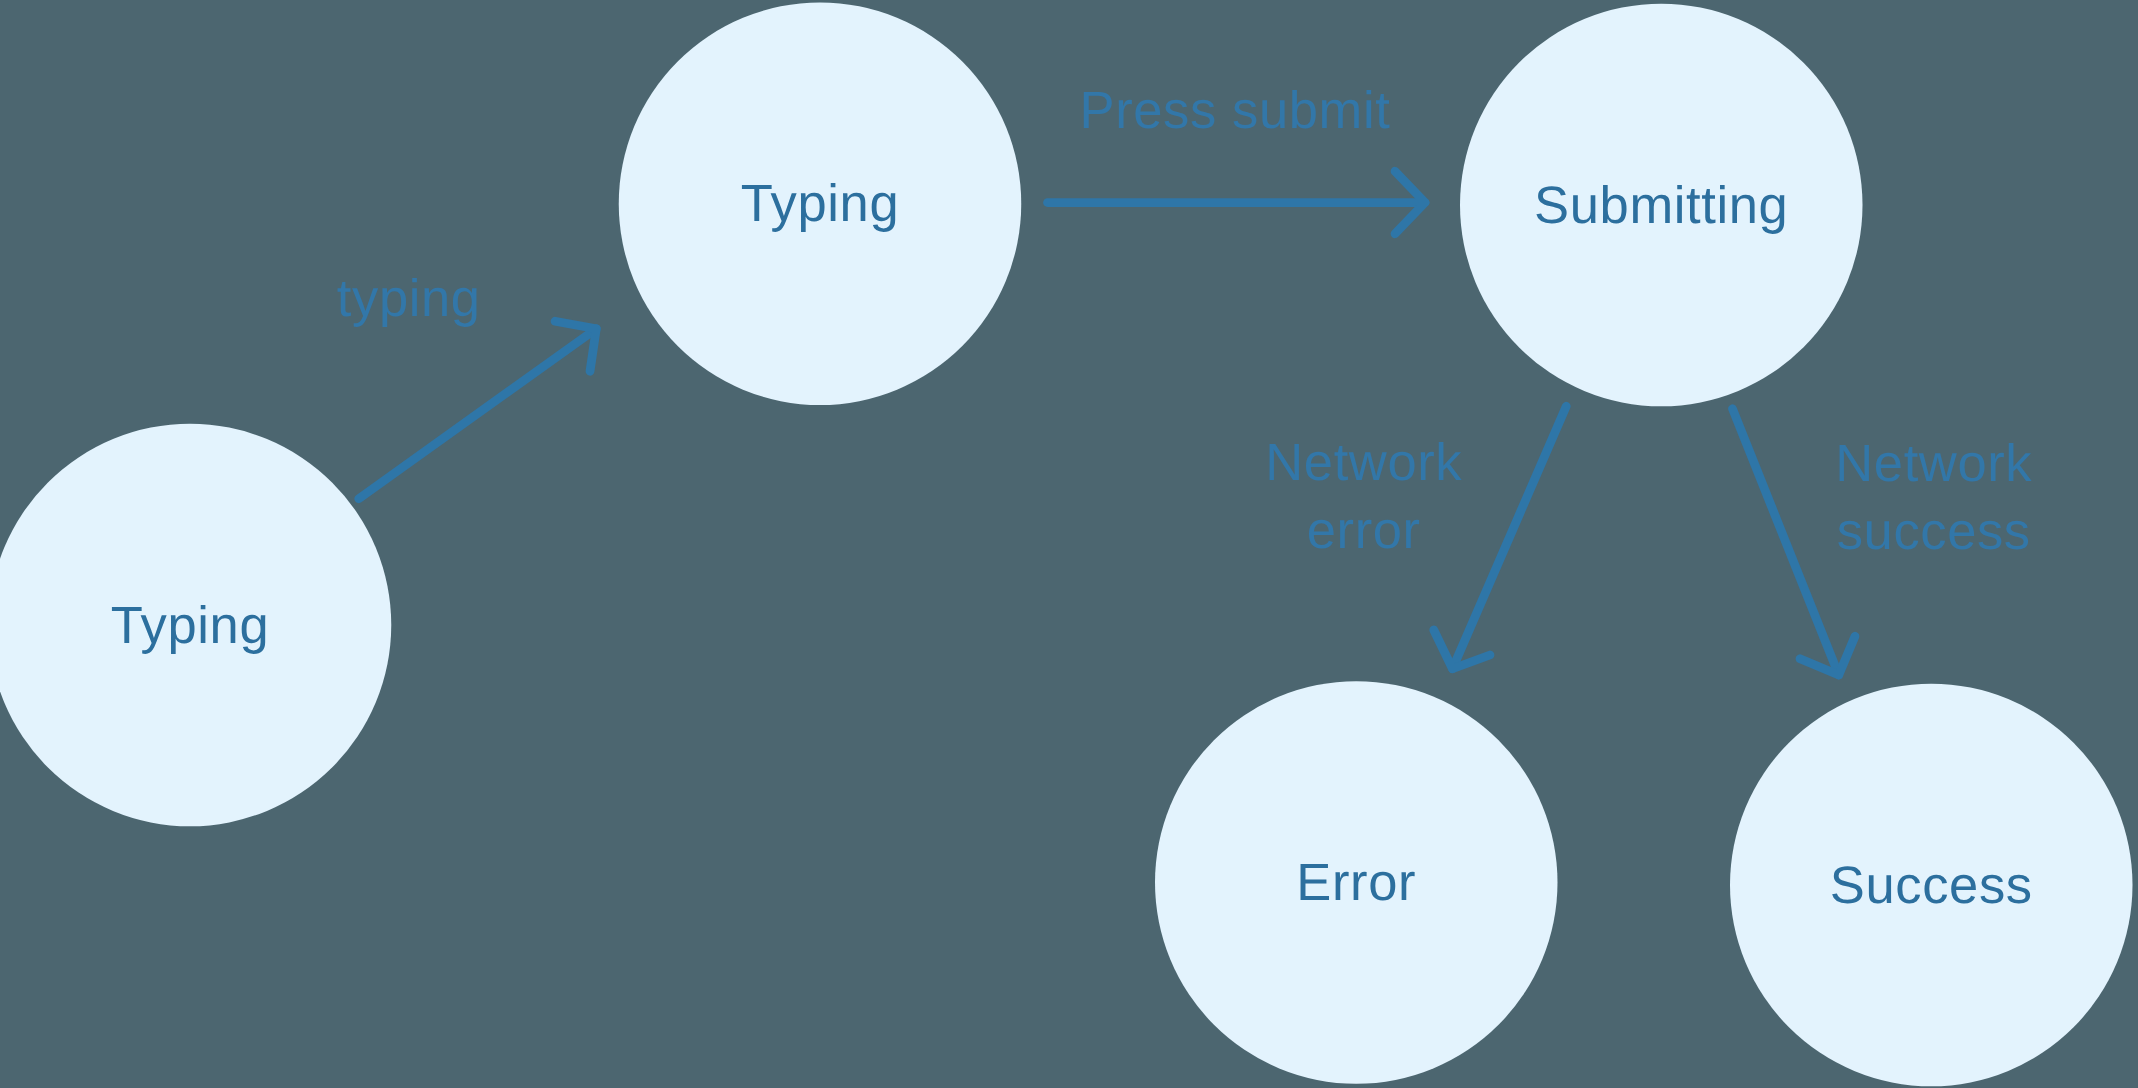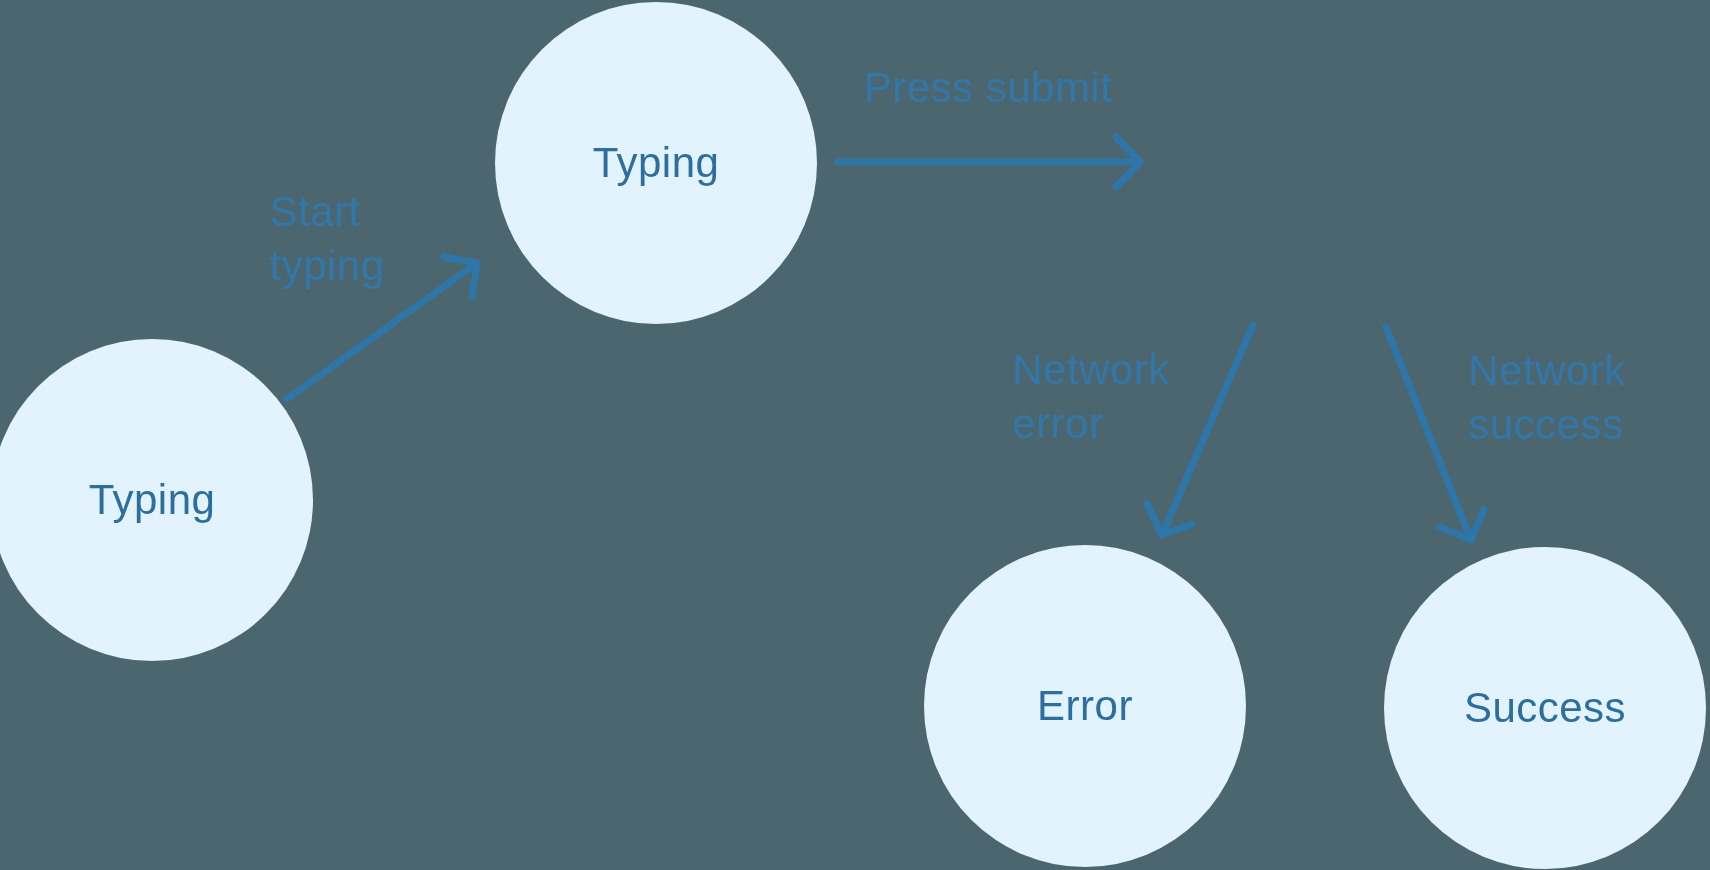--- a/index.html
+++ b/index.html
@@ -37,21 +37,21 @@
     letter-spacing: 0.5px;
   }
   .node-empty      { left: -9px;   top: 339px; }
   .node-typing     { left: 495px;  top: 2px;   }
   .node-submitting { left: 1168px; top: 3px;   }
   .node-error      { left: 924px;  top: 545px; }
   .node-success    { left: 1384px; top: 547px; }
   .edge-label {
     position: absolute;
     transform: translate(-50%, -50%);
-    text-align: left;
+    text-align: center;
     color: #3277a9;
     font-size: 42px;
     line-height: 54px;
     letter-spacing: 0.5px;
     white-space: nowrap;
   }
   .edge-label .line { display: block; }
   .label-start-typing    { left: 327px;  top: 239px; }
   .label-press-submit    { left: 988px;  top: 88px;  }
   .label-network-error   { left: 1091px; top: 397px; }
@@ -80,29 +80,31 @@
       <polyline points="1440,527 1471,540 1484,509"></polyline>
     </g>
   </svg>
 
   <div class="node node-empty">
     <span>Typing</span>
   </div>
   <div class="node node-typing">
     <span>Typing</span>
   </div>
+  <div class="node node-submitting">
+    <span>Submitting</span>
+  </div>
   <div class="node node-error">
     <span>Error</span>
   </div>
   <div class="node node-success">
     <span>Success</span>
   </div>
 
   <div class="edge-label label-start-typing">
-    <span class="line">Start</span>
     <span class="line">typing</span>
   </div>
   <div class="edge-label label-press-submit">
     <span class="line">Press submit</span>
   </div>
   <div class="edge-label label-network-error">
     <span class="line">Network</span>
     <span class="line">error</span>
   </div>
   <div class="edge-label label-network-success">

